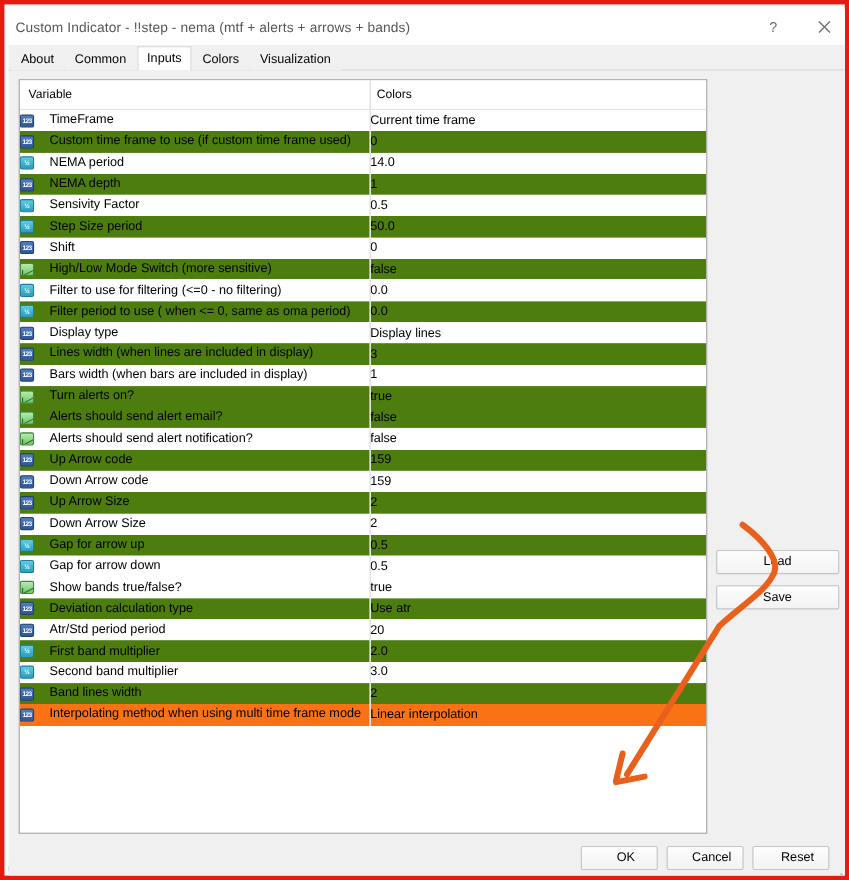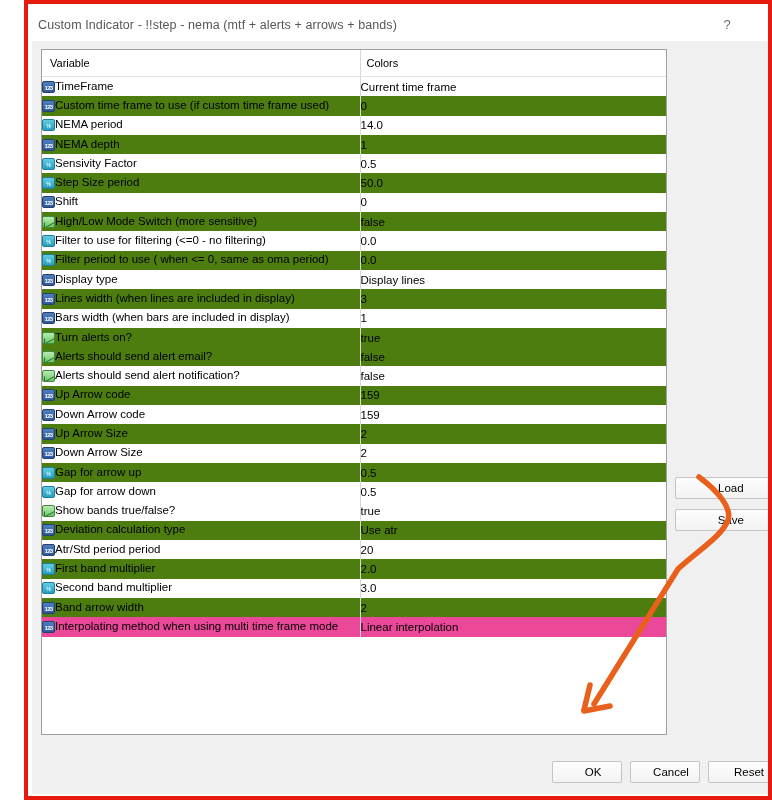--- a/index.html
+++ b/index.html
@@ -18,21 +18,20 @@
   }
 
   
   #screen {
     position: absolute;
     inset: 0;
     box-sizing: border-box;
     border: 4px solid #e8190f;
     background: #ffffff;
     overflow: hidden;
-    margin-left: 24px;
   }
 
   
   .bg-strip {
     position: absolute;
     left: 4px;
     right: 4px;
     bottom: 4px;
     height: 10px;
     background: linear-gradient(to bottom, #f0f0f0 0%, #dfe3e6 55%, #1b1b2b 60%, #111118 100%);
@@ -191,26 +190,26 @@
     white-space: nowrap;
     overflow: hidden;
   }
   td.var-cell { padding-left: 4px; }
   td.val-cell {
     border-left: 1px solid #d7d7d7;
     padding-left: 6px;
   }
   tr.even td { background: #ffffff; }
   tr.odd  td { background: #4d7c0f; }
-  tr.sel  td { background: #ec4899; }
+  tr.sel  td { background: #f97316; }
 
   .cell-inner {
     display: flex;
-    align-items: flex-start;
-    gap: 0;
+    align-items: flex-end;
+    gap: 14px;
   }
 
   
   .ticon {
     width: 13px;
     height: 12px;
     flex: 0 0 13px;
     border-radius: 2px;
     position: relative;
     display: inline-block;
@@ -329,20 +328,27 @@
         </div>
         <div class="tbtn close">
           <svg width="13" height="13" viewBox="0 0 13 13">
             <line x1="1.5" y1="1.5" x2="11.5" y2="11.5" stroke="#6b6b6b" stroke-width="1.1"></line>
             <line x1="11.5" y1="1.5" x2="1.5" y2="11.5" stroke="#6b6b6b" stroke-width="1.1"></line>
           </svg>
         </div>
       </div>
     </div>
 
+    <div class="tabstrip">
+      <div class="tab">About</div>
+      <div class="tab">Common</div>
+      <div class="tab active">Inputs</div>
+      <div class="tab">Colors</div>
+      <div class="tab">Visualization</div>
+    </div>
 
     <div class="dlg-body">
       <div class="content-row">
 
         <div class="table-wrap">
           <table class="props">
             <colgroup>
                 <col class="c-var">
                 <col class="c-val">
               </colgroup>
@@ -593,21 +599,21 @@
                       <span class="ticon dbl">½</span>
                       <span class="var-label">Second band multiplier</span>
                     </div>
                   </td>
                   <td class="val-cell">3.0</td>
                 </tr>
                 <tr class="odd">
                   <td class="var-cell">
                     <div class="cell-inner">
                       <span class="ticon int">123</span>
-                      <span class="var-label">Band arrow width</span>
+                      <span class="var-label">Band lines width</span>
                     </div>
                   </td>
                   <td class="val-cell">2</td>
                 </tr>
                 <tr class="sel">
                   <td class="var-cell">
                     <div class="cell-inner">
                       <span class="ticon int">123</span>
                       <span class="var-label">Interpolating method when using multi time frame mode</span>
                     </div>

